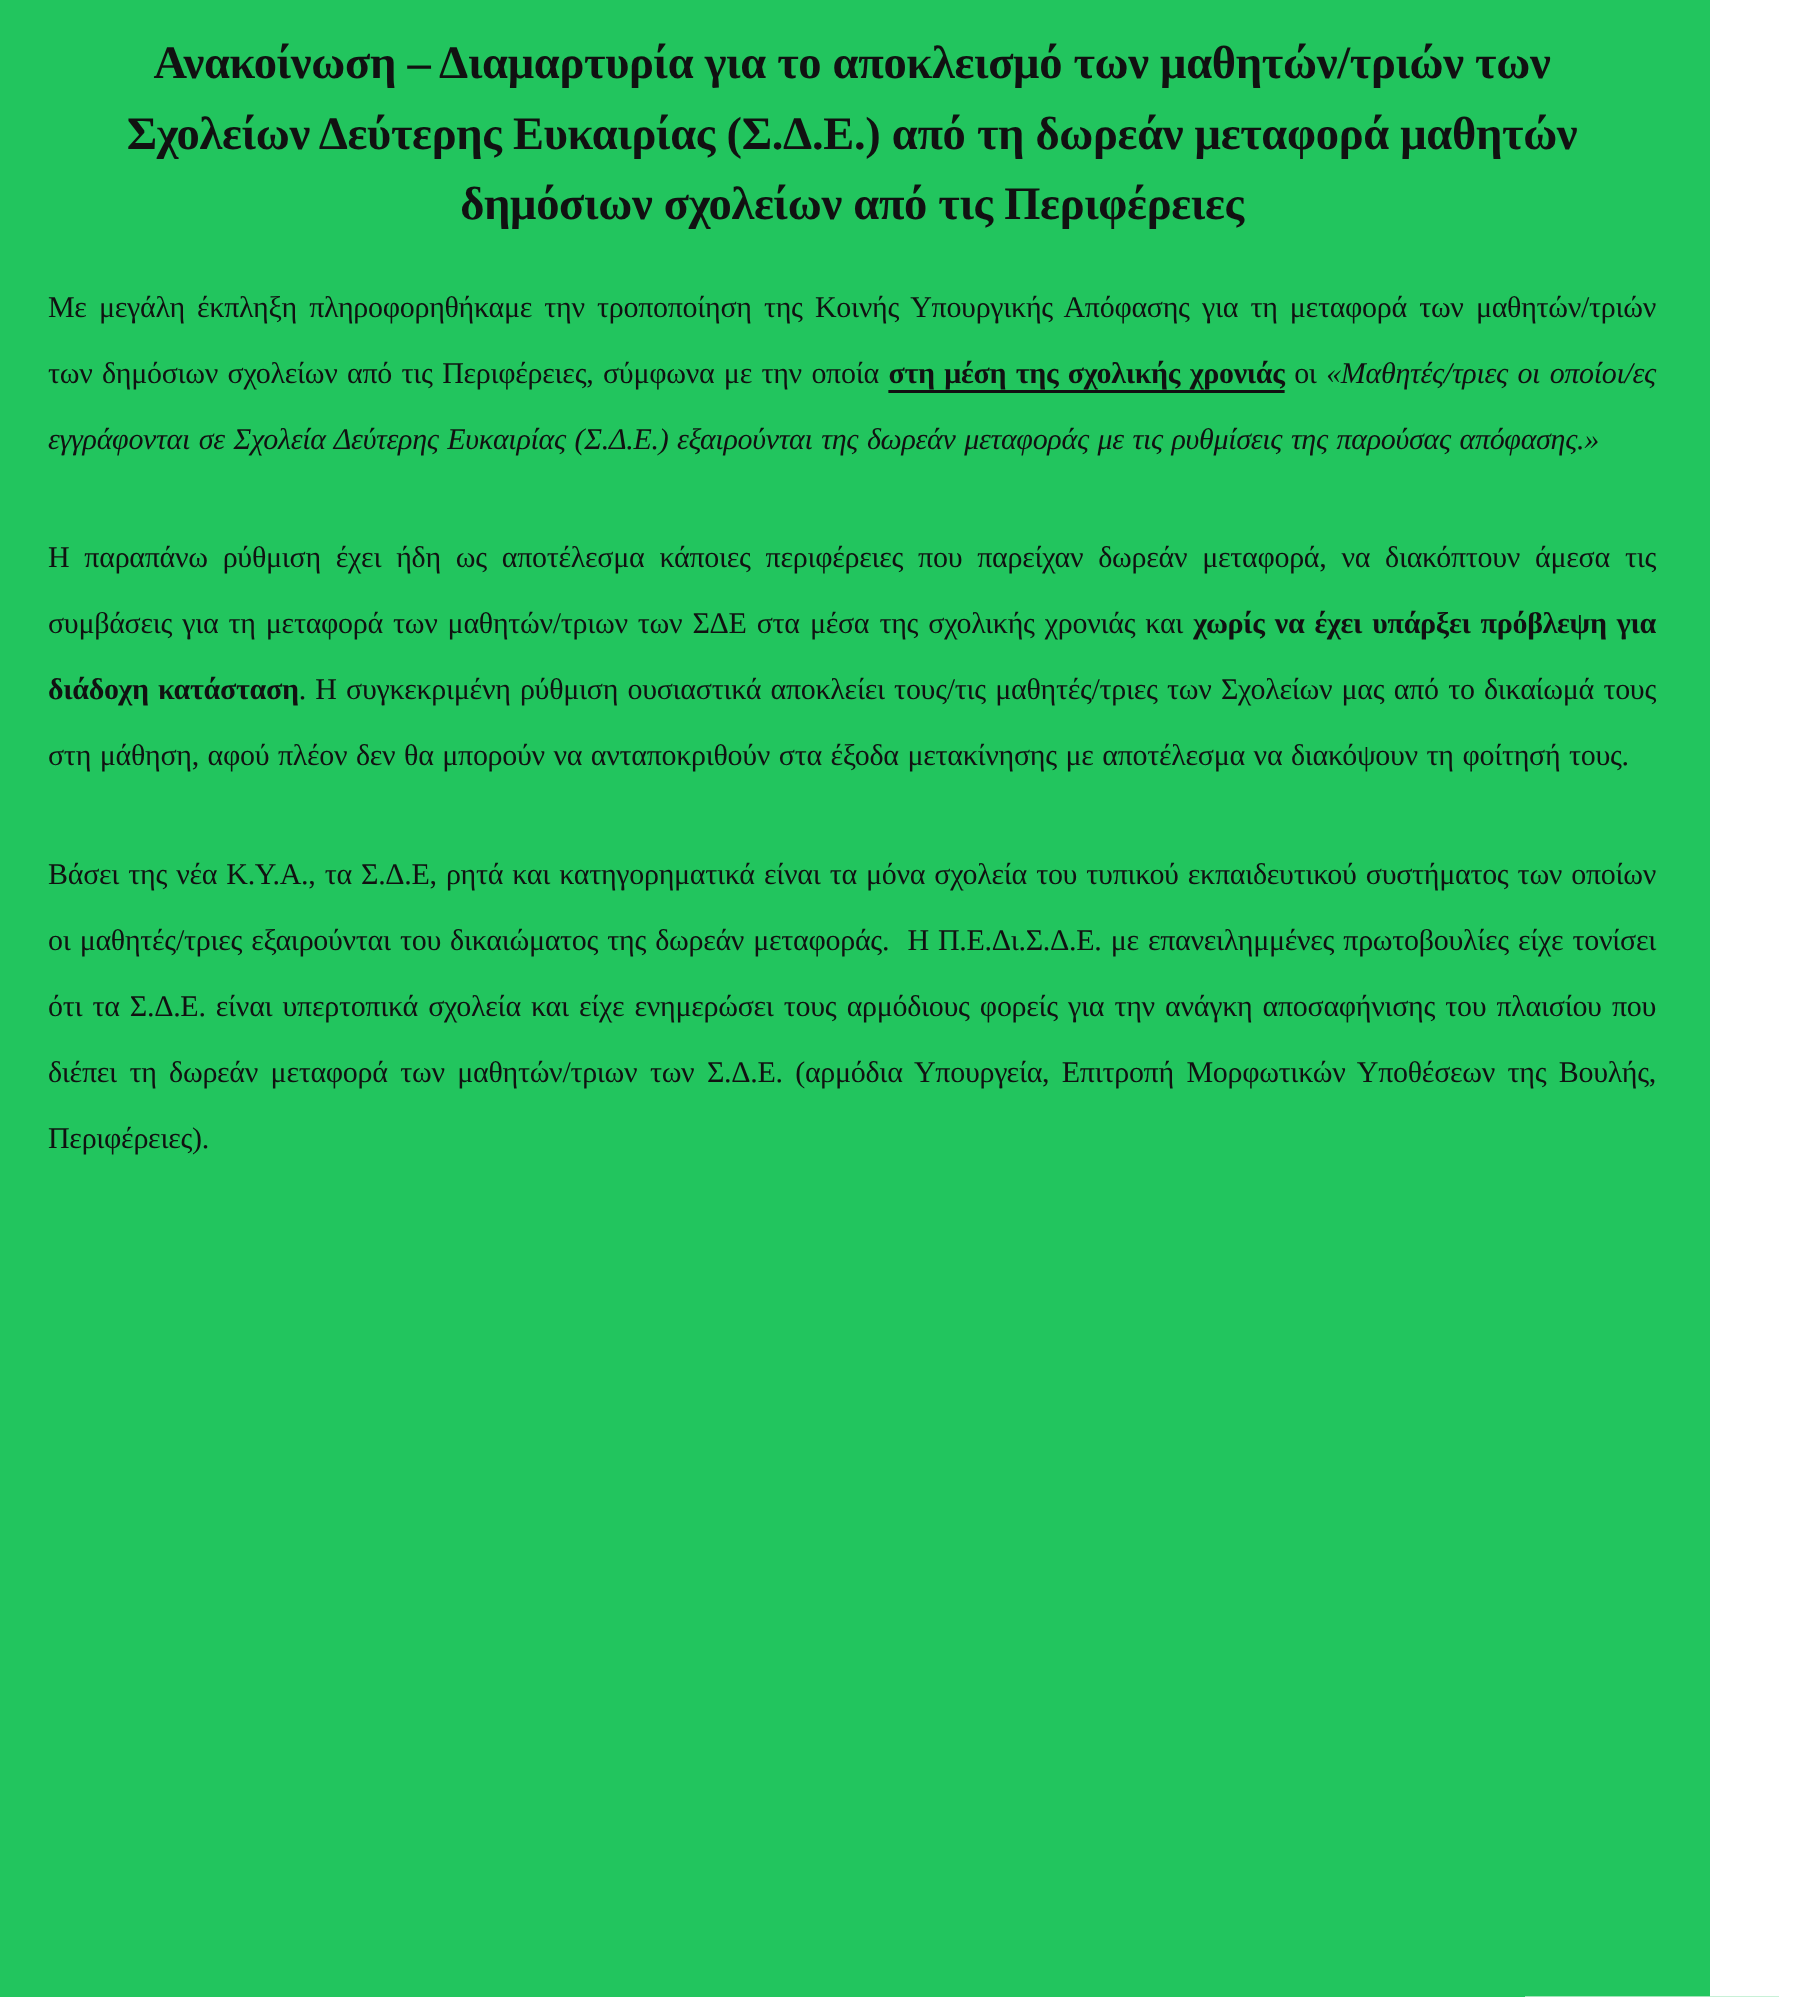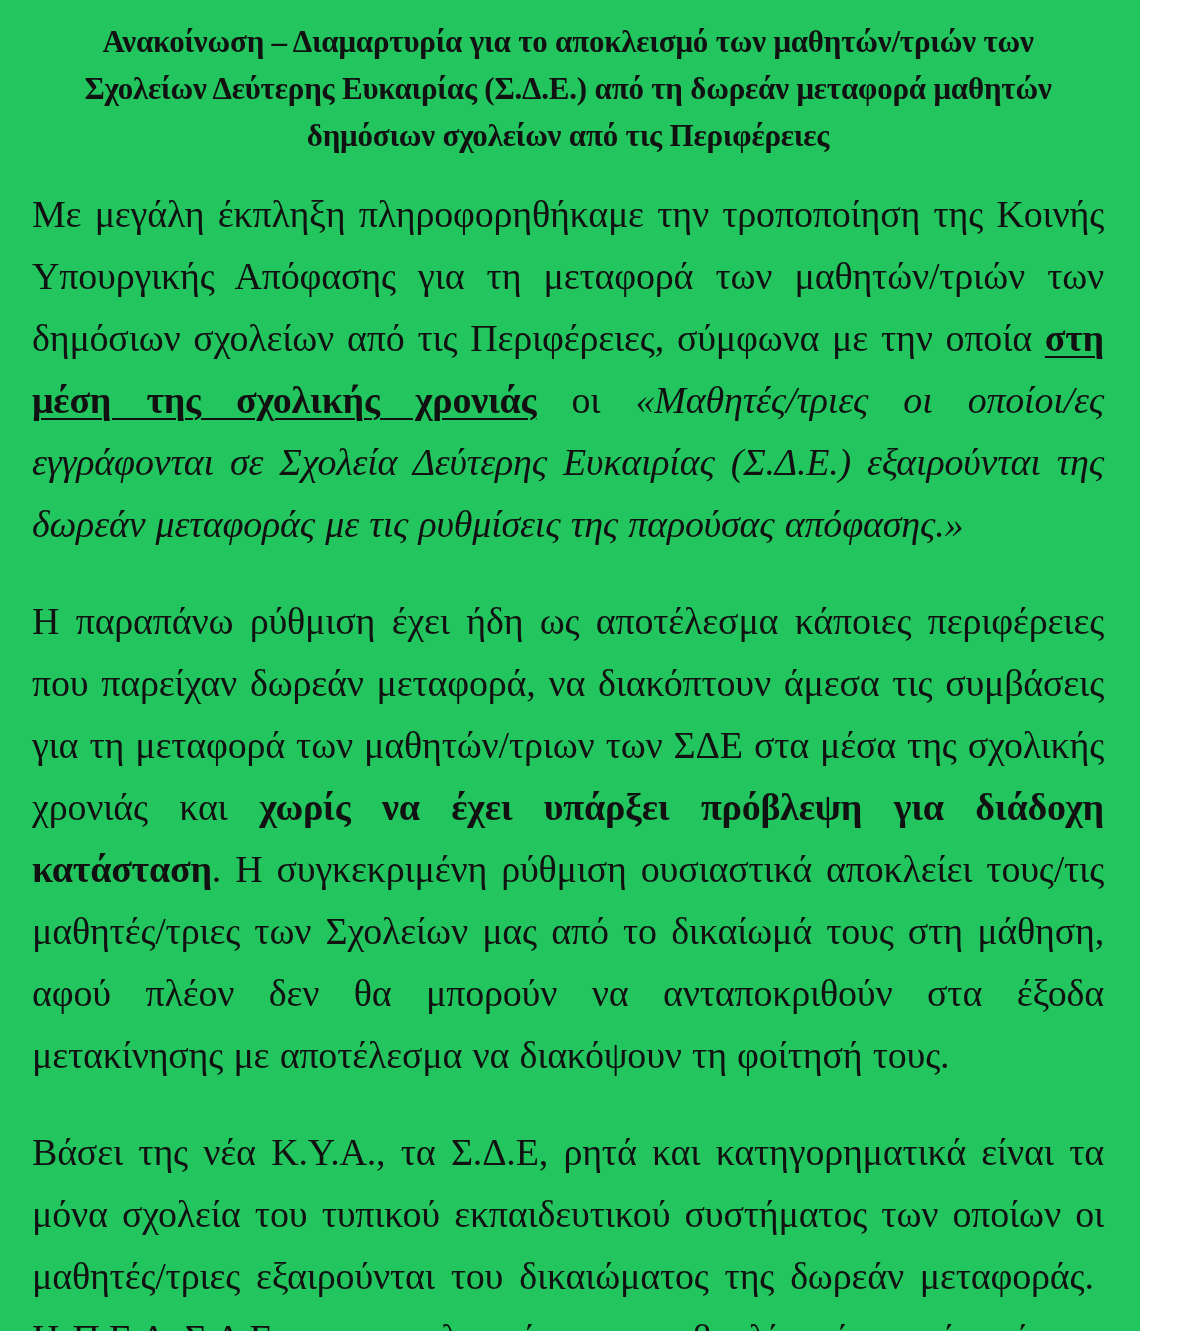--- a/index.html
+++ b/index.html
@@ -21,22 +21,22 @@
     line-height: 47px;
     font-weight: bold;
     text-align: center;
     margin: 6px 14px 24px 14px;
     letter-spacing: -0.2px;
   }
   .doc-body {
     
   }
   .para {
-    font-size: 38px;
-    line-height: 62px;
+    font-size: 20px;
+    line-height: 44px;
     text-align: justify;
     margin: 0 0 35px 0;
     letter-spacing: -0.2px;
     word-spacing: 1px;
   }
   .para:last-child {
     margin-bottom: 0;
   }
   .seg-normal { font-weight: normal; }
   .seg-bold { font-weight: bold; }

